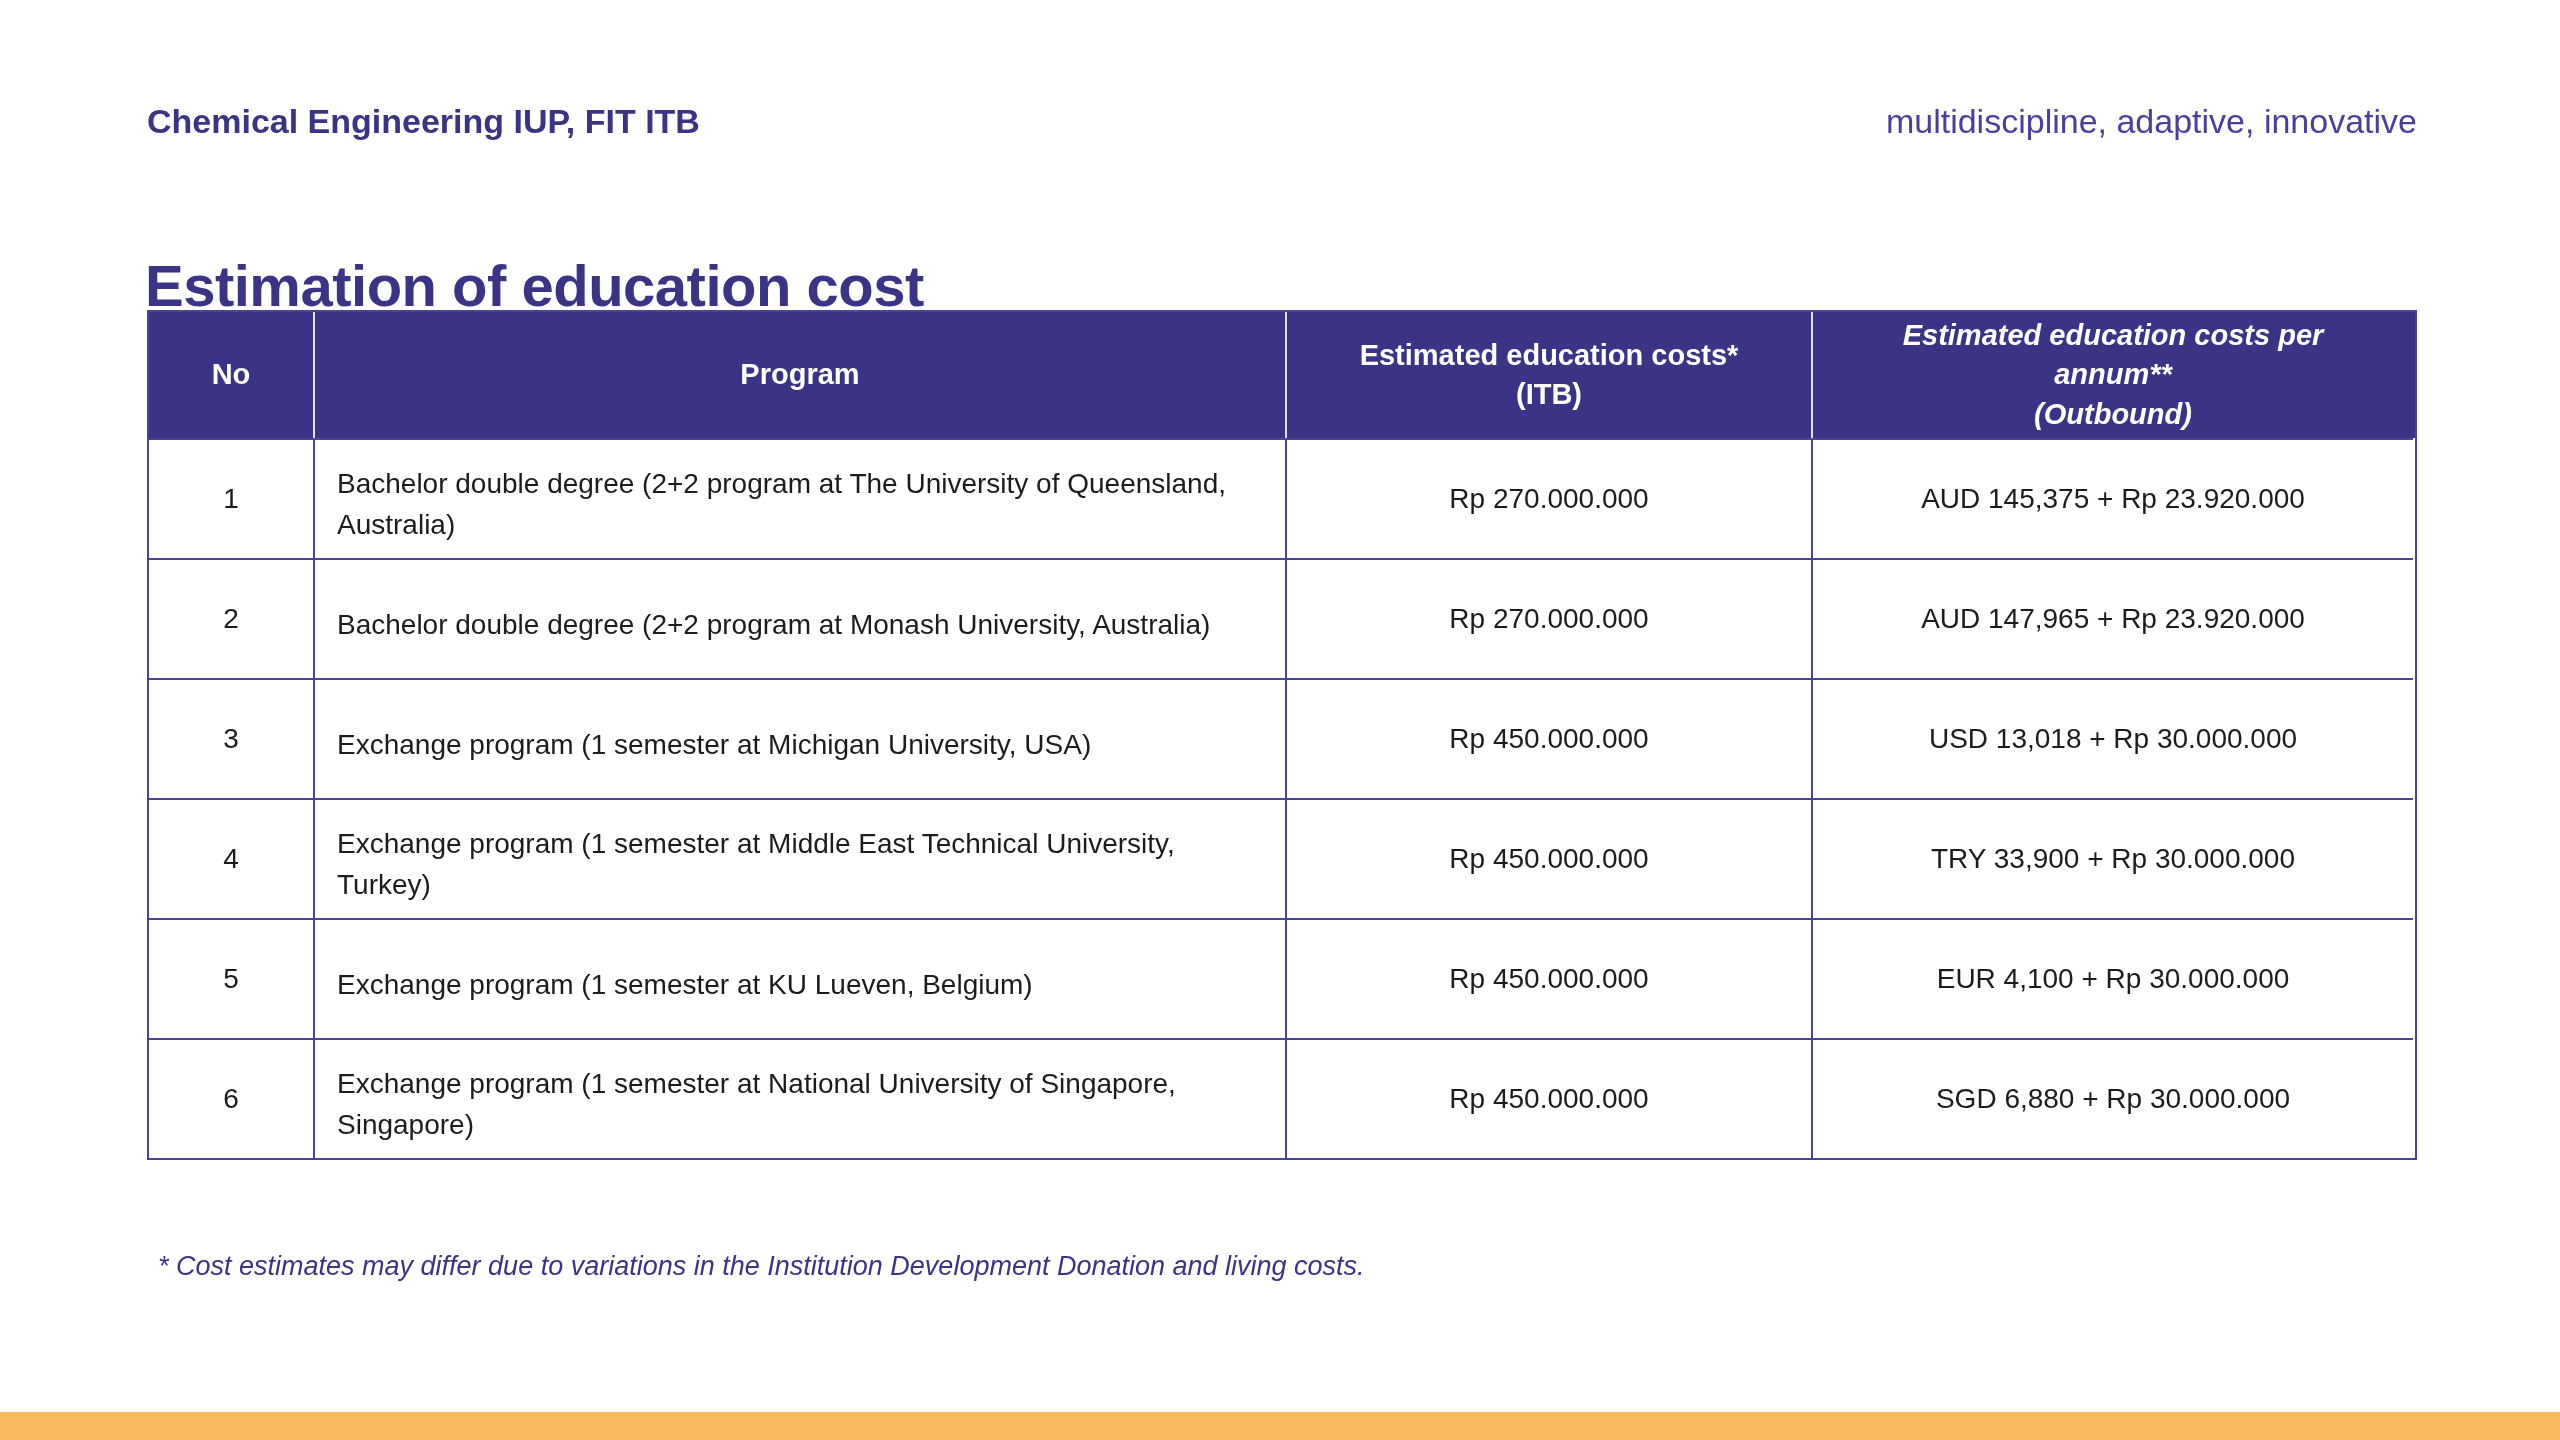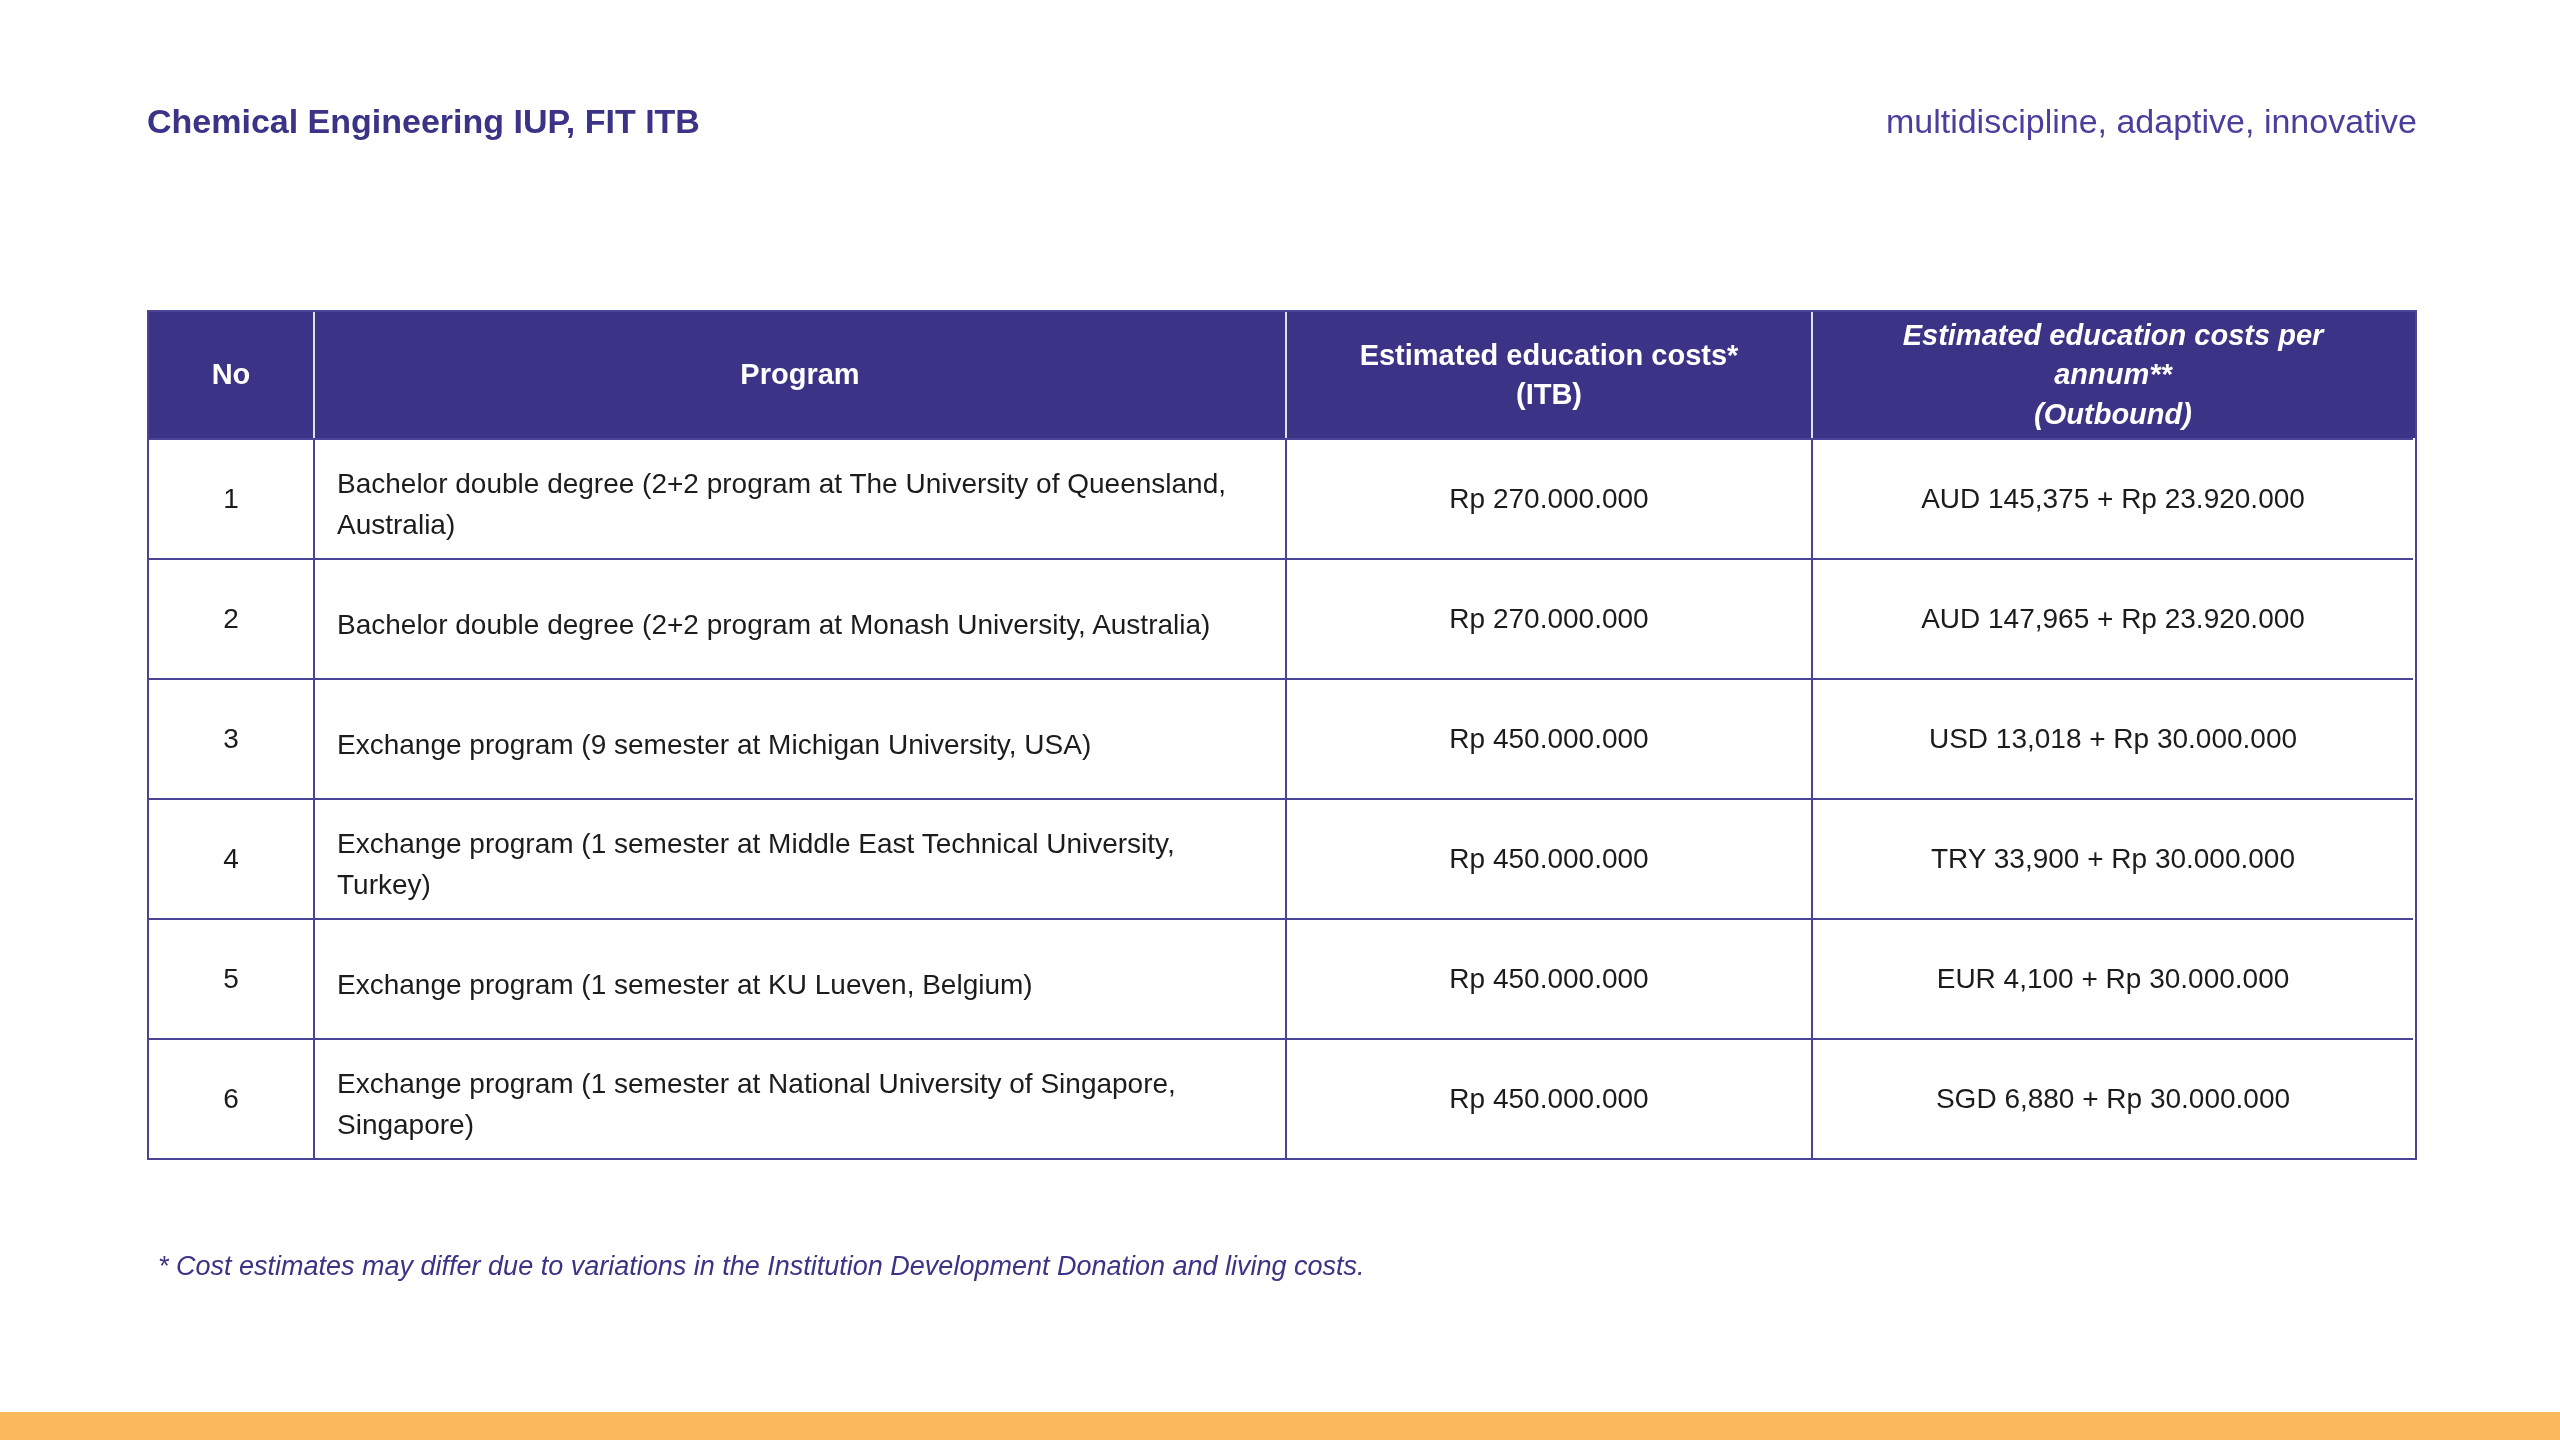--- a/index.html
+++ b/index.html
@@ -84,20 +84,21 @@
   }
 </style>
 </head>
 <body>
 
 <div class="slide">
 
   <div class="top-left">Chemical Engineering IUP, FIT ITB</div>
   <div class="top-right">multidiscipline, adaptive, innovative</div>
 
+  <h1 class="page-title">Estimation of education cost</h1>
 
   <div class="cost-table">
     <div class="t-row t-head">
       <div class="t-cell">No</div>
       <div class="t-cell">Program</div>
       <div class="t-cell">Estimated education costs*
 (ITB)</div>
       <div class="t-cell">Estimated education costs per
 annum**
 (Outbound)</div>
@@ -111,21 +112,21 @@
         <div class="t-cell">AUD 145,375 + Rp 23.920.000</div>
       </div>
       <div class="t-row">
         <div class="t-cell">2</div>
         <div class="t-cell program">Bachelor double degree (2+2 program at Monash University, Australia)</div>
         <div class="t-cell">Rp 270.000.000</div>
         <div class="t-cell">AUD 147,965 + Rp 23.920.000</div>
       </div>
       <div class="t-row">
         <div class="t-cell">3</div>
-        <div class="t-cell program">Exchange program (9 semester at Michigan University, USA)</div>
+        <div class="t-cell program">Exchange program (1 semester at Michigan University, USA)</div>
         <div class="t-cell">Rp 450.000.000</div>
         <div class="t-cell">USD 13,018 + Rp 30.000.000</div>
       </div>
       <div class="t-row">
         <div class="t-cell">4</div>
         <div class="t-cell program">Exchange program (1 semester at Middle East Technical University, Turkey)</div>
         <div class="t-cell">Rp 450.000.000</div>
         <div class="t-cell">TRY 33,900 + Rp 30.000.000</div>
       </div>
       <div class="t-row">

